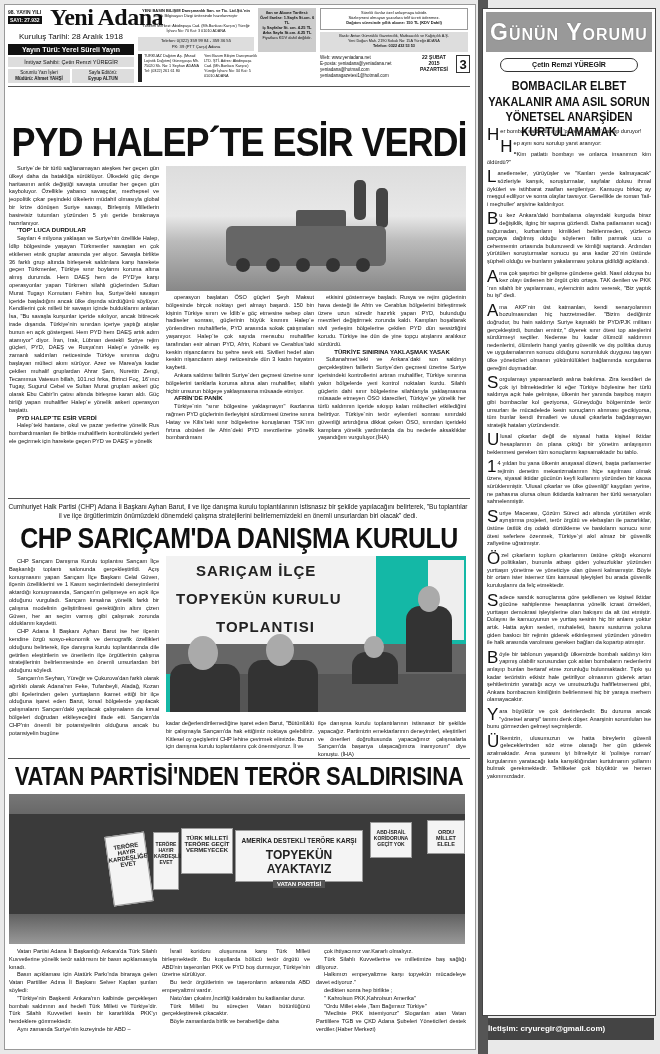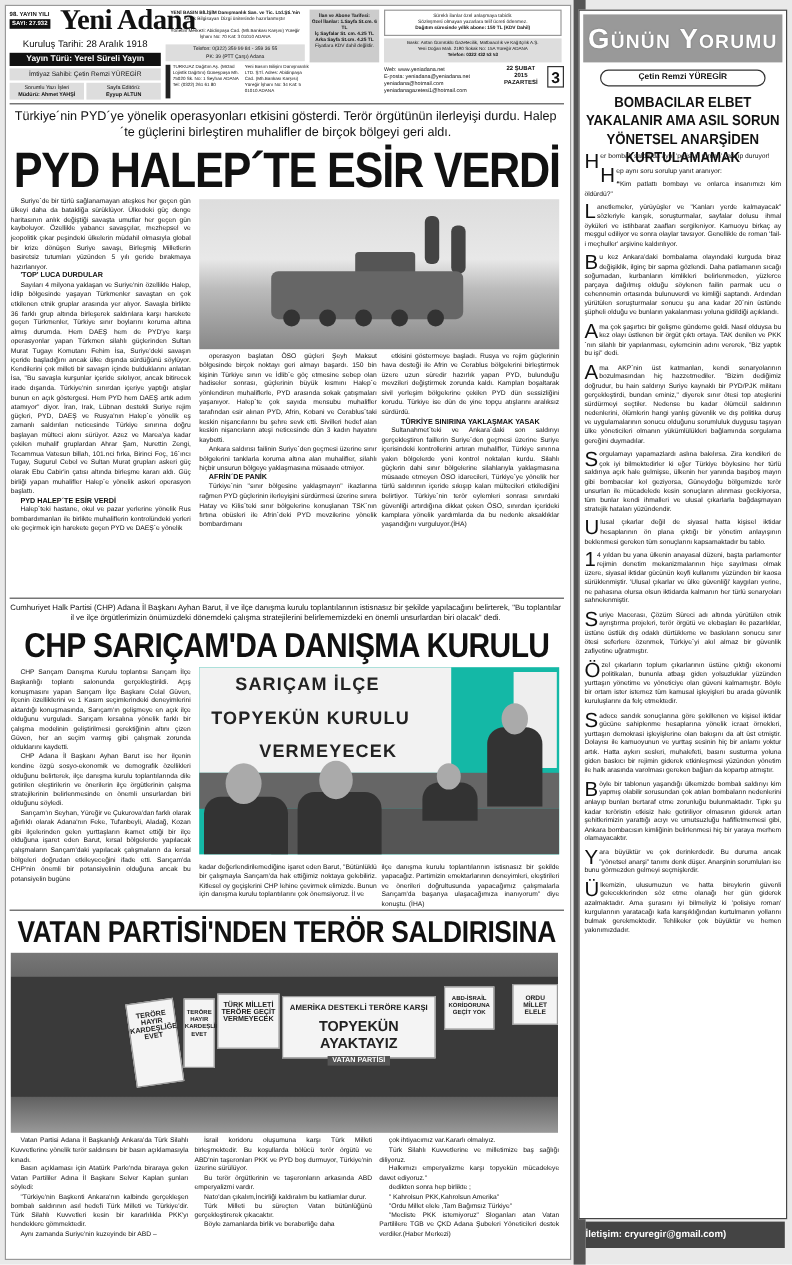--- a/index.html
+++ b/index.html
@@ -140,21 +140,20 @@
     </div>
     <div class="date">
       <div>22 ŞUBAT</div>
       <div>2015</div>
       <div>PAZARTESİ</div>
     </div>
     <div class="pageno">3</div>
   </div>
   <div class="rule" style="left:8px;top:86px;width:462px;"></div>
 
-  <div class="spot1">Türkiye´nin PYD´ye yönelik operasyonları etkisini gösterdi. Terör örgütünün ilerleyişi durdu. Halep´te güçlerini birleştiren muhalifler de birçok bölgeyi geri aldı.</div>
   <div class="head1">PYD HALEP´TE ESİR VERDİ</div>
   <div class="col1a txt" id="s1c1">
       <p class="">Suriye´de bir türlü sağlanamayan ateşkes her geçen gün ülkeyi daha da batakliğa sürüklüyor. Ülkedeki güç denge haritasının anlık değiştiği savaşta umutlar her geçen gün kayboluyor. Özellikle yabancı savaşçılar, mezhepsel ve jeopolitik çıkar peşindeki ülkelerin müdahil olmasıyla global bir krize dönüşen Suriye savaşı, Birleşmiş Milletlerin basiretsiz tutumları yüzünden 5 yılı geride bırakmaya hazırlanıyor.</p>
       <div class="sub">'TOP' LUCA DURDULAR</div>
       <p class="">Sayıları 4 milyona yaklaşan ve Suriye'nin özellikle Halep, İdlip bölgesinde yaşayan Türkmenler savaştan en çok etkilenen etnik gruplar arasında yer alıyor. Savaşla birlikte 36 farklı grup altında birleşerek saldırılara karşı harekete geçen Türkmenler, Türkiye sınır boylarını koruma altına almış durumda. Hem DAEŞ hem de PYD'ye karşı operasyonlar yapan Türkmen silahlı güçlerinden Sultan Murat Tugayı Komutanı Fehim İsa, Suriye'deki savaşın içeride başladığını ancak ülke dışında sürdüğünü söylüyor. Kendilerini çok milleti bir savaşın içinde bulduklarını anlatan İsa, "Bu savaşla kurşunlar içeride sıkılıyor, ancak bitirecek irade dışarıda. Türkiye'nin sınırdan içeriye yaptığı atışlar bunun en açık göstergesi. Hem PYD hem DAEŞ artık adım atamıyor" diyor. İran, Irak, Lübnan destekli Suriye rejim güçleri, PYD, DAEŞ ve Rusya'nın Halep´e yönelik eş zamanlı saldırıları neticesinde Türkiye sınırına doğru başlayan mülteci akını sürüyor. Azez ve Marea'ya kadar çekilen muhalif gruplardan Ahrar Şam, Nurettin Zengi, Tecammua Vatesun billah, 101.nci fırka, Birinci Foç, 16´ıncı Tugay, Sugurul Cebel ve Sultan Murat grupları askeri güç olarak Ebu Cabir'in çatısı altında birleşme kararı aldı. Güç birliği yapan muhalifler Halep´e yönelik askeri operasyon başlattı.</p>
       <div class="sub">PYD HALEP´TE ESİR VERDİ</div>
       <p class="">Halep´teki hastane, okul ve pazar yerlerine yönelik Rus bombardımanları ile birlikte muhaliflerin kontrolündeki yerleri ele geçirmek için harekete geçen PYD ve DAEŞ´e yönelik</p>
     </div>
   <div class="photo1">
     <div class="soldier" style="left:188px"></div>
@@ -184,21 +183,21 @@
   <div class="head2">CHP SARIÇAM'DA DANIŞMA KURULU TOPLANDI</div>
   <div class="col2a txt" id="s2c1">
       <p class="">CHP Sarıçam Danışma Kurulu toplantısı Sarıçam İlçe Başkanlığı toplantı salonunda gerçekleştirildi. Açış konuşmasını yapan Sarıçam İlçe Başkanı Celal Güven, ilçenin özelliklerini ve 1 Kasım seçimlerindeki deneyimlerini aktardığı konuşmasında, Sarıçam'ın gelişmeye en açık ilçe olduğunu vurguladı. Sarıçam kırsalına yönelik farklı bir çalışma modelinin geliştirilmesi gerektiğinin altını çizen Güven, her an seçim varmış gibi çalışmak zorunda olduklarını kaydetti.</p>
       <p class="">CHP Adana İl Başkanı Ayhan Barut ise her ilçenin kendine özgü sosyo-ekonomik ve demografik özellikleri olduğunu belirterek, ilçe danışma kurulu toplantılarında dile getirilen eleştirilerin ve önerilerin ilçe örgütlerinin çalışma stratejilerinin belirlenmesinde en önemli unsurlardan biri olduğunu söyledi.</p>
       <p class="">Sarıçam'ın Seyhan, Yüreğir ve Çukurova'dan farklı olarak ağırlıklı olarak Adana'nın Feke, Tufanbeyli, Aladağ, Kozan gibi ilçelerinden gelen yurttaşların ikamet ettiği bir ilçe olduğuna işaret eden Barut, kırsal bölgelerde yapılacak çalışmaların Sarıçam'daki yapılacak çalışmaların da kırsal bölgeleri doğrudan etkileyeceğini ifade etti. Sarıçam'da CHP'nin önemli bir potansiyelinin olduğuna ancak bu potansiyelin bugüne</p>
     </div>
   <div class="photo2">
     <div class="banner">
       <div class="bt" style="left:30px;top:6px">SARIÇAM İLÇE</div>
       <div class="bt" style="left:10px;top:34px">TOPYEKÜN KURULU</div>
-      <div class="bt" style="left:50px;top:62px">VERMEYECEK</div>
+      <div class="bt" style="left:50px;top:62px">TOPLANTISI</div>
     </div>
     <div class="window"></div>
     <div class="curtain"></div>
     <div class="table"></div>
     <div class="person" style="left:4px;top:108px;width:70px;height:48px"></div>
     <div class="head" style="left:22px;top:80px;width:30px;height:34px"></div>
     <div class="person" style="left:82px;top:104px;width:70px;height:52px"></div>
     <div class="head" style="left:100px;top:78px;width:28px;height:32px"></div>
     <div class="person" style="left:186px;top:96px;width:46px;height:32px"></div>
     <div class="head" style="left:198px;top:80px;width:20px;height:22px"></div>

